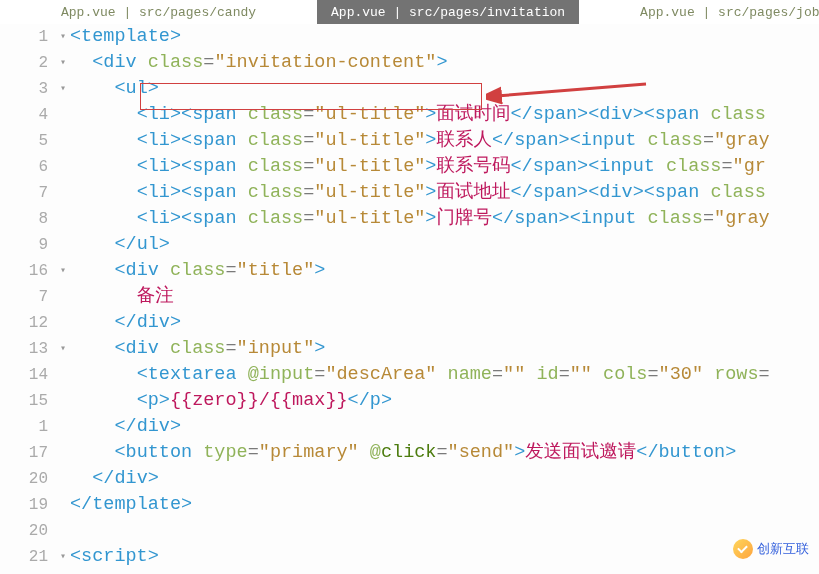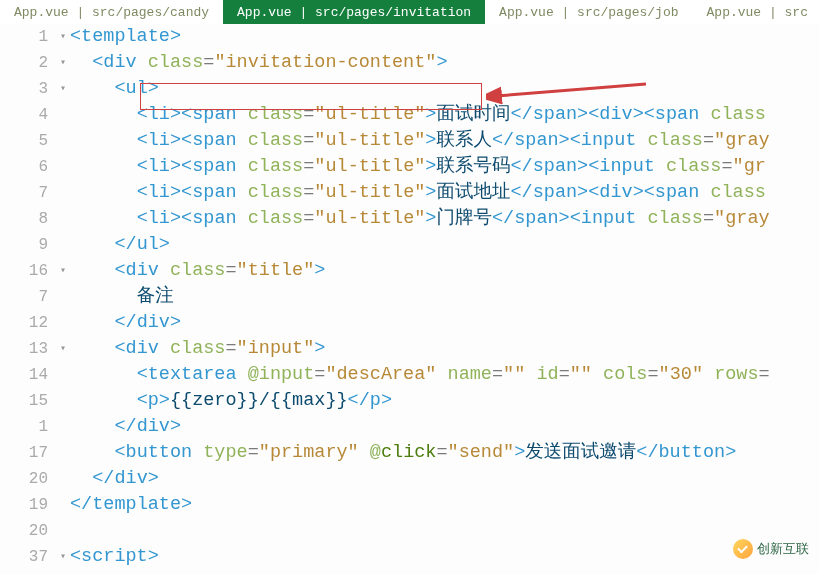--- a/index.html
+++ b/index.html
@@ -1,38 +1,38 @@
 <!DOCTYPE html>
 <html><head>
 <meta charset="utf-8">
 <style>
   * { margin:0; padding:0; box-sizing:border-box; }
   html,body { width:819px; height:574px; font-family:Consolas,"Courier New",monospace; background:#fff; }
   .tabbar { display:flex; width:100%; height:24px; overflow:hidden; }
-  .tab { display:flex; align-items:center; padding:0 14px; white-space:nowrap; font-size:13px; color:#7f8a62; cursor:pointer; }
-  .tab.active { background:#15803d; color:#fff; }
+  .tab { display:flex; align-items:center; padding:0 14px; white-space:nowrap; font-size:13px; color:#7f8a62; cursor:pointer;margin-left:47px; }
+  .tab.active { background:#737373; color:#fff; }
   .editor { position:relative; display:flex; width:100%; height:550px; background:#fdfdfd; font-size:18.5px; line-height:26px; }
   .gutter { width:56px; text-align:right; padding-right:8px; color:#aaa; user-select:none; font-size:16px; }
   .gutter .ln { height:26px; display:flex; align-items:center; justify-content:flex-end; }
   .fold { width:14px; }
   .fold .fc { height:26px; display:flex; align-items:center; justify-content:center; color:#999; font-size:10px; }
   .code { flex:1; overflow:hidden; white-space:pre; }
   .code .row { height:26px; display:flex; align-items:center; }
   .t-tag { color:#3296d0; }
   .t-attr { color:#90b35a;font-family:Liberation Mono, monospace; }
   .t-str { color:#b78937; }
   .t-click { color:#4d7c0f; }
-  .t-text { color:#0c4a6e; }
+  .t-text { color:#be185d; }
   .t-punct { color:#7a7a7a; }
   .highlight-box { position:absolute; border:1px solid #d14040; top:59px; left:140px; width:342px; height:27px; pointer-events:none; }
   .arrow { position:absolute; top:50px; left:486px; pointer-events:none; }
   .watermark { position:absolute; right:10px; bottom:12px; display:flex; align-items:center; gap:4px; opacity:0.9; }
   .watermark .logo { width:20px; height:20px; border-radius:50%; background:linear-gradient(135deg,#ffd24a 0%, #ff9b2b 100%); position:relative; }
   .watermark .logo:after { content:""; position:absolute; left:5px; top:6px; width:7px; height:4px; border-left:2px solid #fff; border-bottom:2px solid #fff; transform:rotate(-45deg);}
-  .watermark .txt { color:#14532d; font-size:13px; font-family:sans-serif; }
+  .watermark .txt { color:#1d4ed8; font-size:13px; font-family:sans-serif; }
 </style>
 </head>
 <body>
 
 <div class="tabbar" id="tabbar">
     <div class="tab">App.vue | src/pages/candy</div>
     <div class="tab active">App.vue | src/pages/invitation</div>
     <div class="tab">App.vue | src/pages/job</div>
     <div class="tab">App.vue | src</div>
   </div>
@@ -52,21 +52,21 @@
       <div class="ln">7</div>
       <div class="ln">12</div>
       <div class="ln">13</div>
       <div class="ln">14</div>
       <div class="ln">15</div>
       <div class="ln">1</div>
       <div class="ln">17</div>
       <div class="ln">20</div>
       <div class="ln">19</div>
       <div class="ln">20</div>
-      <div class="ln">37</div>
+      <div class="ln">21</div>
     </div>
   <div class="fold" id="foldg">
       <div class="fc">▾</div>
       <div class="fc">▾</div>
       <div class="fc">▾</div>
       <div class="fc"></div>
       <div class="fc"></div>
       <div class="fc"></div>
       <div class="fc"></div>
       <div class="fc"></div>

